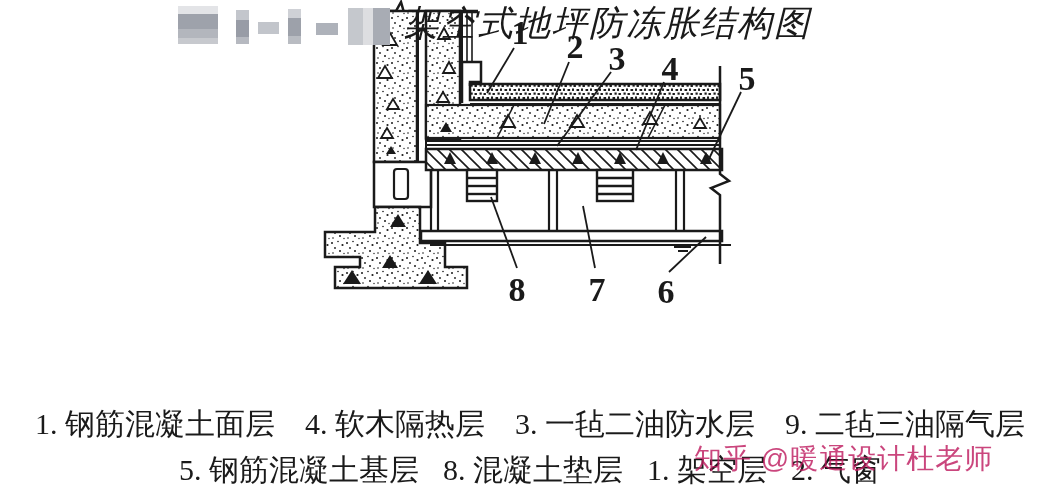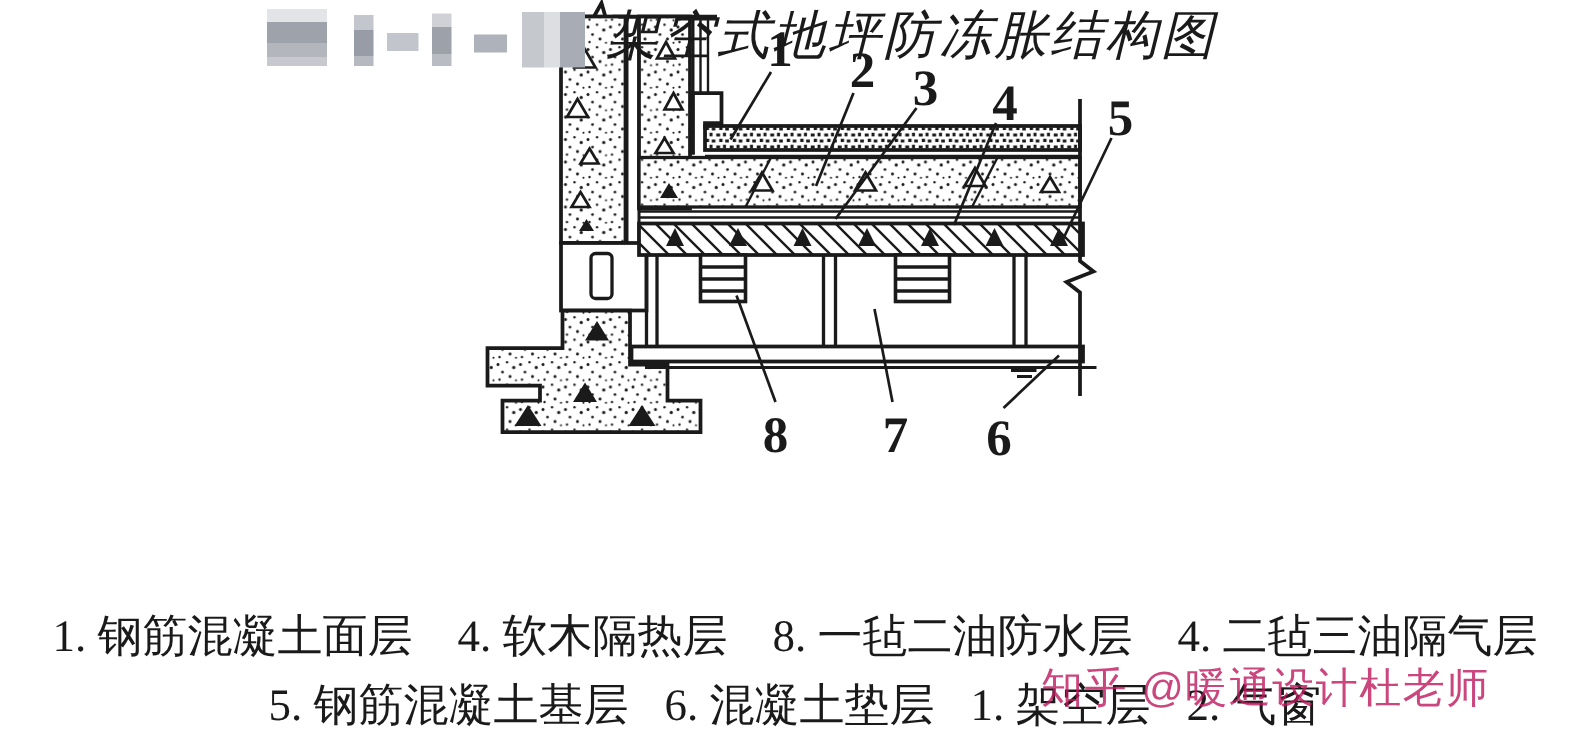--- a/index.html
+++ b/index.html
@@ -188,25 +188,25 @@
       <div class="m4"></div>
       <div class="m5"></div>
       <div class="m6"></div>
     </div>
     <div class="caption-title">架空式地坪防冻胀结构图</div>
   </div>
 
   <div class="legend legend-1">
     <span>1. 钢筋混凝土面层</span>
     <span>4. 软木隔热层</span>
-    <span>8. 一毡二油防水层</span>
-    <span>4. 二毡三油隔气层</span>
+    <span>3. 一毡二油防水层</span>
+    <span>9. 二毡三油隔气层</span>
   </div>
   <div class="legend legend-2">
     <span>5. 钢筋混凝土基层</span>
-    <span>6. 混凝土垫层</span>
+    <span>8. 混凝土垫层</span>
     <span>1. 架空层</span>
     <span>2. 气窗</span>
   </div>
 
   <div class="watermark">知乎 @暖通设计杜老师</div>
 
 </div>
 
 </body></html>

